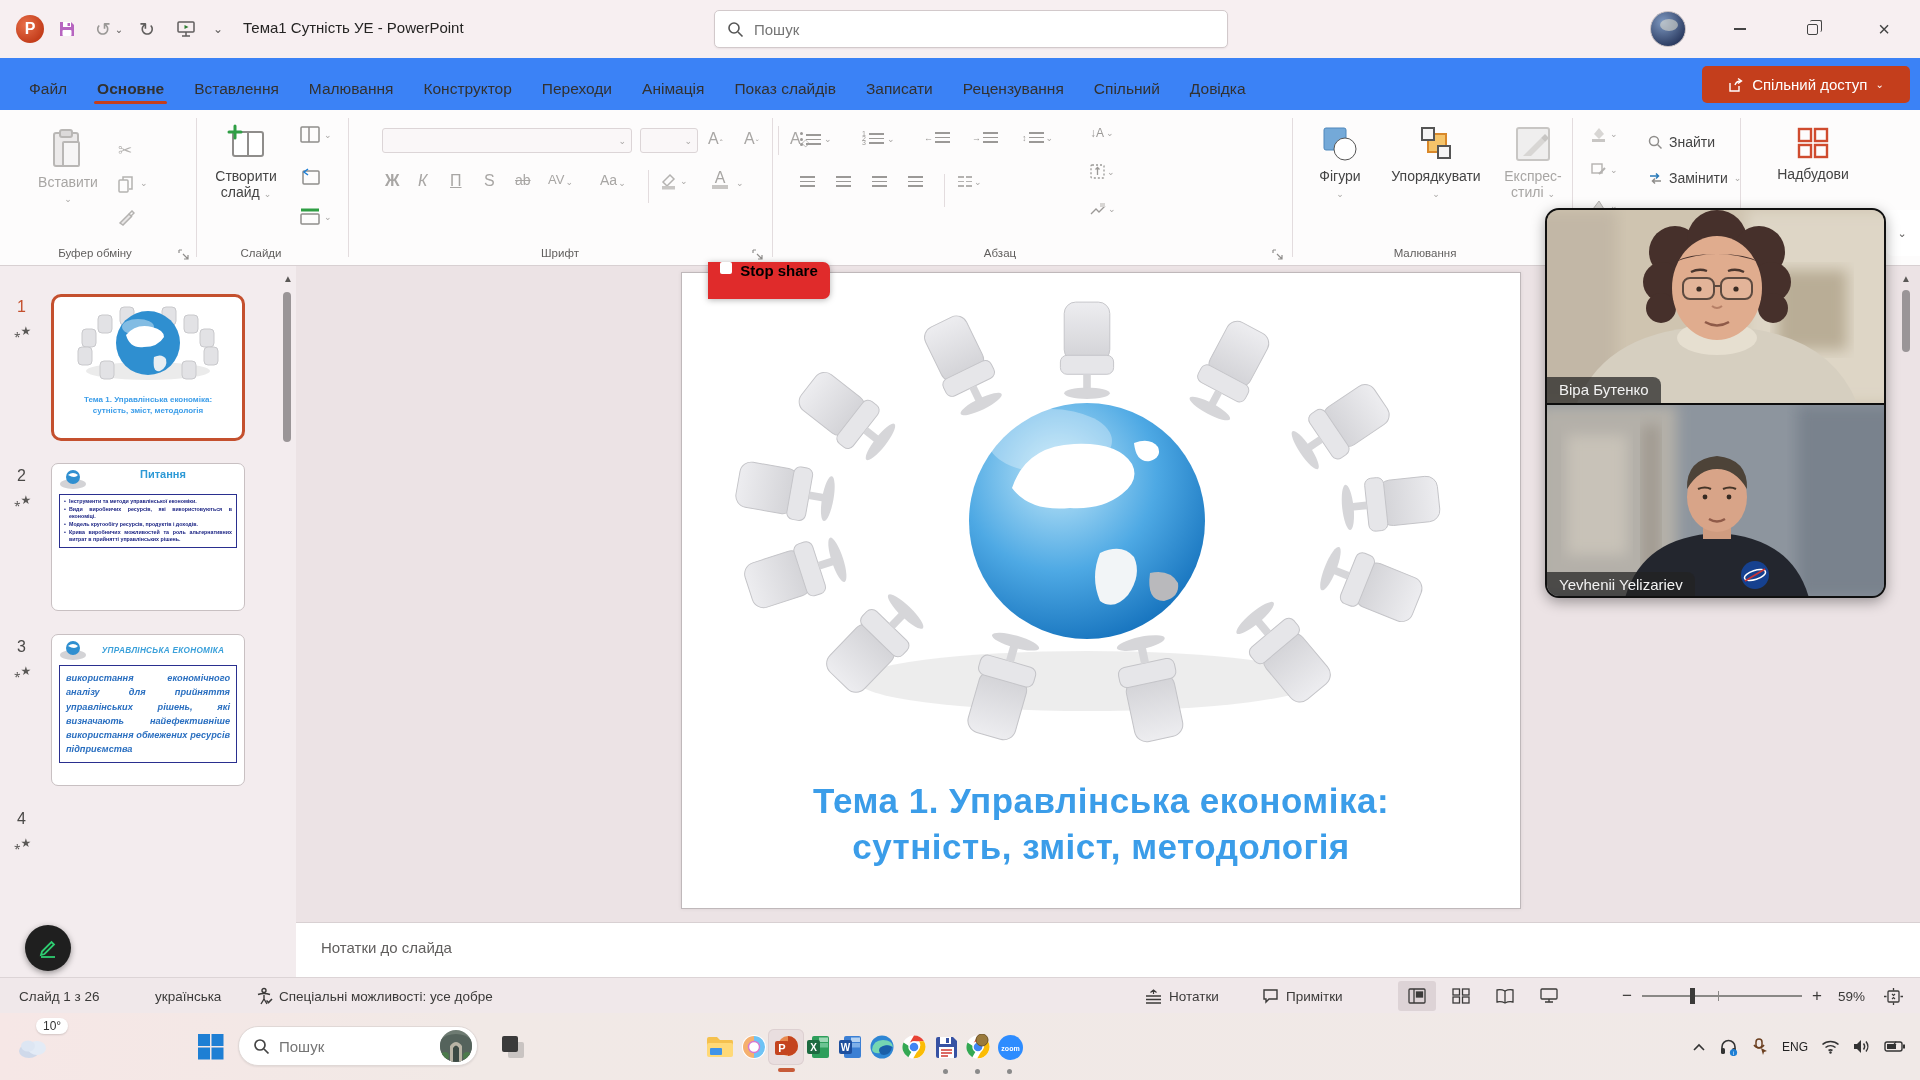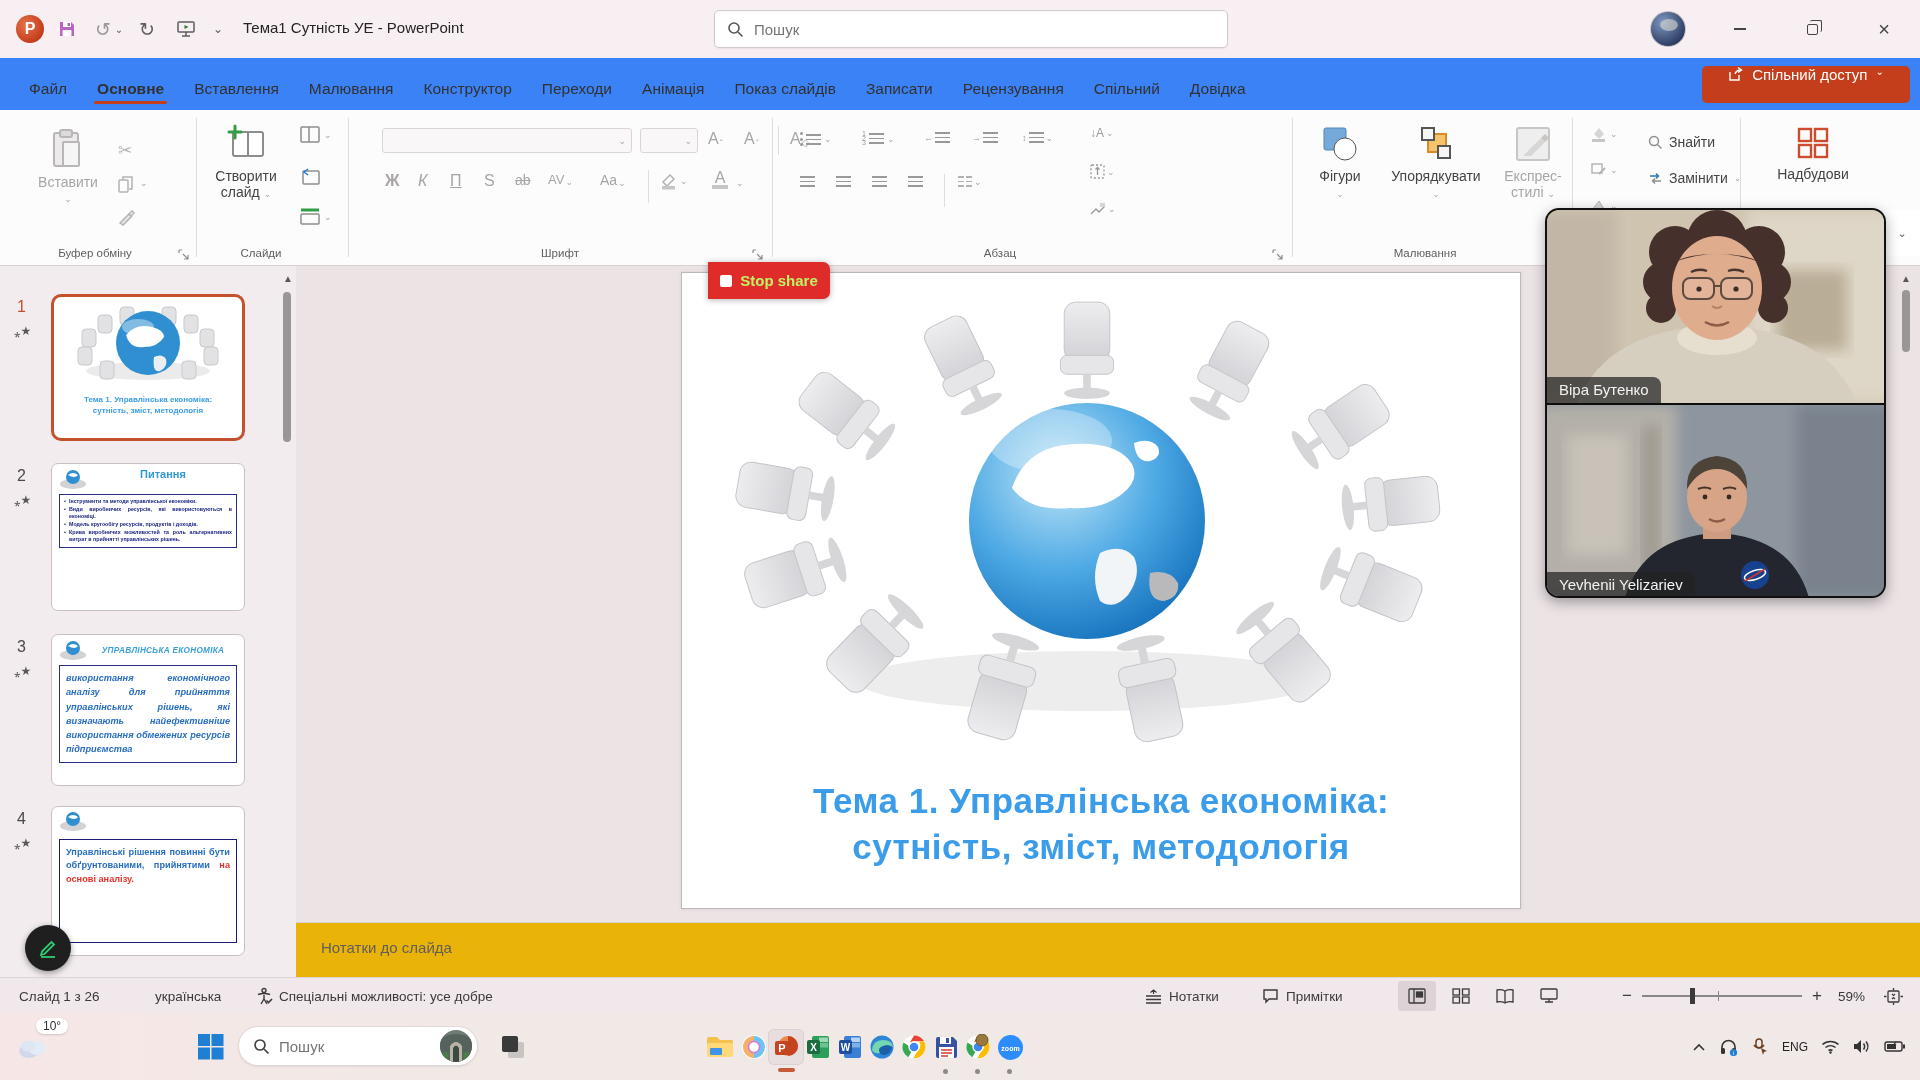--- a/index.html
+++ b/index.html
@@ -20,39 +20,39 @@
 .wbtn{position:absolute;top:0;width:72px;height:58px;display:flex;align-items:center;justify-content:center;color:#444}
 .min-glyph{width:12px;height:2px;background:#444}
 .res-glyph{width:11px;height:11px;border:1.5px solid #444;border-radius:2px;position:relative}
 .res-glyph:before{content:"";position:absolute;left:2px;top:-5px;width:11px;height:11px;border:1.5px solid #444;border-left:none;border-bottom:none;border-radius:2px}
 .close-glyph{font-size:20px;line-height:20px}
 
 .tabs{position:absolute;left:0;top:58px;width:1920px;height:52px;background:#3b82f6;display:flex;align-items:flex-end;padding:0 0 0 14px}
 .tab{padding:9px 15px 12px;font-size:15.5px;color:#323130;position:relative;white-space:nowrap}
 .tab.active{font-weight:bold}
 .tab.active:after{content:"";position:absolute;left:12px;right:12px;bottom:6px;height:3px;border-radius:2px;background:#c43e1c}
-.share-btn{position:absolute;left:1702px;top:66px;width:208px;height:37px;background:#c43e1c;border-radius:5px;color:#fff;display:flex;align-items:flex-start;justify-content:center;gap:8px;font-size:15px}
+.share-btn{position:absolute;left:1702px;top:66px;width:208px;height:37px;background:#c43e1c;border-radius:5px;color:#fff;display:flex;align-items:center;justify-content:center;gap:8px;font-size:15px}
 
 .ribbon{position:absolute;left:0;top:110px;width:1920px;height:156px;background:#fdfcfc;border-bottom:1px solid #d8d0d2}
 .rg-divider{position:absolute;top:8px;bottom:8px;width:1px;background:#e3dcde}
 .rg-label{position:absolute;bottom:6px;font-size:11.5px;color:#605e5d;text-align:center}
 .launcher{position:absolute;bottom:7px;width:12px;height:12px}
 .bigbtn{position:absolute;display:flex;flex-direction:column;align-items:center;gap:4px;font-size:14px;color:#444;text-align:center}
 .bigbtn.dis{color:#a8a6a4}
 .sm{display:flex;align-items:center;justify-content:center;color:#8f8d8b}
 .dis2{color:#b4b2b0!important}
 .combo{position:absolute;height:25px;background:#faf7f8;border:1px solid #dcd5d7;border-radius:3px;display:flex;align-items:center;justify-content:flex-end;padding:0 5px;color:#b4b2b0;font-size:9px}
 .fbtn{font-size:16px;color:#a8a6a4;display:flex;align-items:flex-end;gap:1px}
 .chev{font-size:9px;color:#a8a6a4}
 .bars{display:inline-block;width:15px;height:11px;background:repeating-linear-gradient(to bottom,#9b9997 0 1.6px,transparent 1.6px 4.6px)}
 .bars.d{background:repeating-linear-gradient(to bottom,#b4b2b0 0 1.6px,transparent 1.6px 4.6px)}
 
 .banner{position:absolute;left:708px;top:262px;height:37px;display:flex;z-index:60;filter:drop-shadow(0 1px 3px rgba(0,0,0,.3))}
 .banner-green{width:352px;background:#2ec04e;border-radius:7px 0 0 7px;display:flex;align-items:center;justify-content:center;gap:14px;color:#11340f;font-weight:bold;font-size:16px}
-.banner-red{width:122px;background:#e02b2b;border-radius:0 7px 7px 0;display:flex;align-items:center;justify-content:center;gap:8px;color:#bef264;font-weight:bold;font-size:15px}
+.banner-red{width:122px;background:#e02b2b;border-radius:0 7px 7px 0;display:flex;align-items:flex-start;justify-content:center;gap:8px;color:#000000;font-weight:bold;font-size:15px}
 .stop-sq{width:12px;height:12px;background:#fff;border-radius:2px}
 
 .thumb-panel{position:absolute;left:0;top:266px;width:296px;height:711px;background:#f3ecee}
 .slide-num{position:absolute;left:17px;font-size:16px;color:#4a4947}
 .slide-num.sel{color:#c4502e}
 .anim-star{position:absolute;left:14px;font-size:12px;color:#5a5856}
 .thumb{position:absolute;left:51px;width:194px;background:#fff;border:1px solid #c8c0c2;border-radius:7px;overflow:hidden}
 .thumb.sel{border:3px solid #c4502e;border-radius:10px}
 .t1-title{font-weight:bold;color:#3b9de9;font-size:8px;text-align:center;line-height:1.35}
 .mini-box{border:1px solid #2a2f8f;margin:2px 7px;padding:3px 4px;color:#1a2383}
@@ -61,21 +61,21 @@
 .pscroll{position:absolute;left:281px;top:268px;width:12px;height:705px}
 .pscroll .thumbbar{position:absolute;left:2px;top:24px;width:8px;height:150px;background:#9a9597;border-radius:4px}
 .scroll-arrow{color:#5a5856;font-size:10px;line-height:10px}
 
 .slide-canvas{position:absolute;left:681px;top:272px;width:840px;height:637px;background:#fff;border:1px solid #bfb8ba;box-shadow:0 0 4px rgba(0,0,0,.08)}
 .slide-title{position:absolute;left:0;top:505px;width:100%;text-align:center;font-weight:bold;font-size:35px;line-height:46px;color:#3b9de9;letter-spacing:.5px}
 .vscroll{position:absolute;left:1898px;top:266px;width:16px;height:656px}
 .vscroll .thumbbar{position:absolute;left:4px;top:24px;width:8px;height:62px;background:#9a9597;border-radius:4px}
 .pgbtns{position:absolute;left:1898px;top:922px;width:16px;display:flex;flex-direction:column;align-items:center;gap:8px;color:#5a5856;font-size:11px}
 
-.notes-strip{position:absolute;left:296px;top:922px;width:1624px;height:55px;background:#eab308;border-top:1px solid #d8d0d2}
+.notes-strip{position:absolute;left:296px;top:922px;width:1624px;height:55px;background:#ffffff;border-top:1px solid #d8d0d2}
 .notes-label{position:absolute;left:25px;top:16px;font-size:15px;color:#605e5d}
 
 .voverlay{position:absolute;left:1545px;top:208px;width:341px;height:390px;background:#0d0d0d;border:2px solid #101010;border-radius:14px;overflow:hidden;z-index:70;box-shadow:0 4px 14px rgba(0,0,0,.35)}
 .vtile{position:relative;width:100%;height:193px;overflow:hidden}
 .vname{position:absolute;left:0px;bottom:0px;background:rgba(35,35,35,.72);color:#f2f2f2;font-size:15px;padding:4px 12px 5px;border-radius:0 8px 0 0}
 .rib-corner{position:absolute;left:1884px;top:210px;width:36px;height:46px;background:#fff;border-radius:0 0 0 10px;z-index:65;display:flex;align-items:center;justify-content:center;color:#605e5d;font-size:11px}
 
 .annot{position:absolute;left:25px;top:925px;width:46px;height:46px;border-radius:50%;background:#1f1f1f;z-index:80;display:flex;align-items:center;justify-content:center;box-shadow:0 2px 6px rgba(0,0,0,.4)}
 
 .statusbar{position:absolute;left:0;top:977px;width:1920px;height:36px;background:#f0e8ea;border-top:1px solid #dcd4d6;font-size:13.5px;color:#3b3a39}
@@ -505,32 +505,20 @@
             <circle cx="15" cy="9" r="7" fill="#2f8fd0"></circle>
             <path d="M10 7q5-4 10 0q-3 4-10 0z" fill="#fff"></path>
           </svg>
         <div style="flex:1;text-align:center;color:#3aa0da;font-weight:bold;font-style:italic;font-size:8.2px;letter-spacing:.3px">УПРАВЛІНСЬКА ЕКОНОМІКА</div>
       </div>
       <div class="mini-box" style="color:#2a6fc0;font-size:9.2px;font-weight:bold;font-style:italic;text-align:justify;line-height:1.55;padding:5px 6px">використання економічного аналізу для прийняття управлінських рішень, які визначають найефективніше використання обмежених ресурсів підприємства</div>
     </div>
 
     <div class="slide-num" style="top:544px">4</div>
     <div class="anim-star" style="top:568px">⁎★</div>
-    <div class="thumb" style="top:540px;height:150px">
-      <div style="padding:3px 6px 1px">
-        <svg width="30" height="22" viewBox="0 0 30 22">
-            <ellipse cx="15" cy="16" rx="13" ry="5" fill="#d3d3d6"></ellipse>
-            <circle cx="15" cy="9" r="7" fill="#2f8fd0"></circle>
-            <path d="M10 7q5-4 10 0q-3 4-10 0z" fill="#fff"></path>
-          </svg>
-      </div>
-      <div class="mini-box" style="height:104px;font-size:9.2px;font-weight:bold;text-align:justify;line-height:1.45;padding:6px;border-color:#1a1a7a">
-        <span style="color:#2a6fc0">Управлінські рішення повинні бути обґрунтованими, прийнятими</span><span style="color:#e0362b"> на основі аналізу.</span>
-      </div>
-    </div>
   </div>
   <div class="pscroll">
     <div class="scroll-arrow" style="position:absolute;left:2px;top:6px">▲</div>
     <div class="thumbbar"></div>
   </div>
 
   <div class="slide-canvas">
     <svg width="838" height="480" viewBox="0 0 838 480" style="display:block">
       <defs>
         <radialGradient id="globeG" cx="38%" cy="30%" r="75%">

